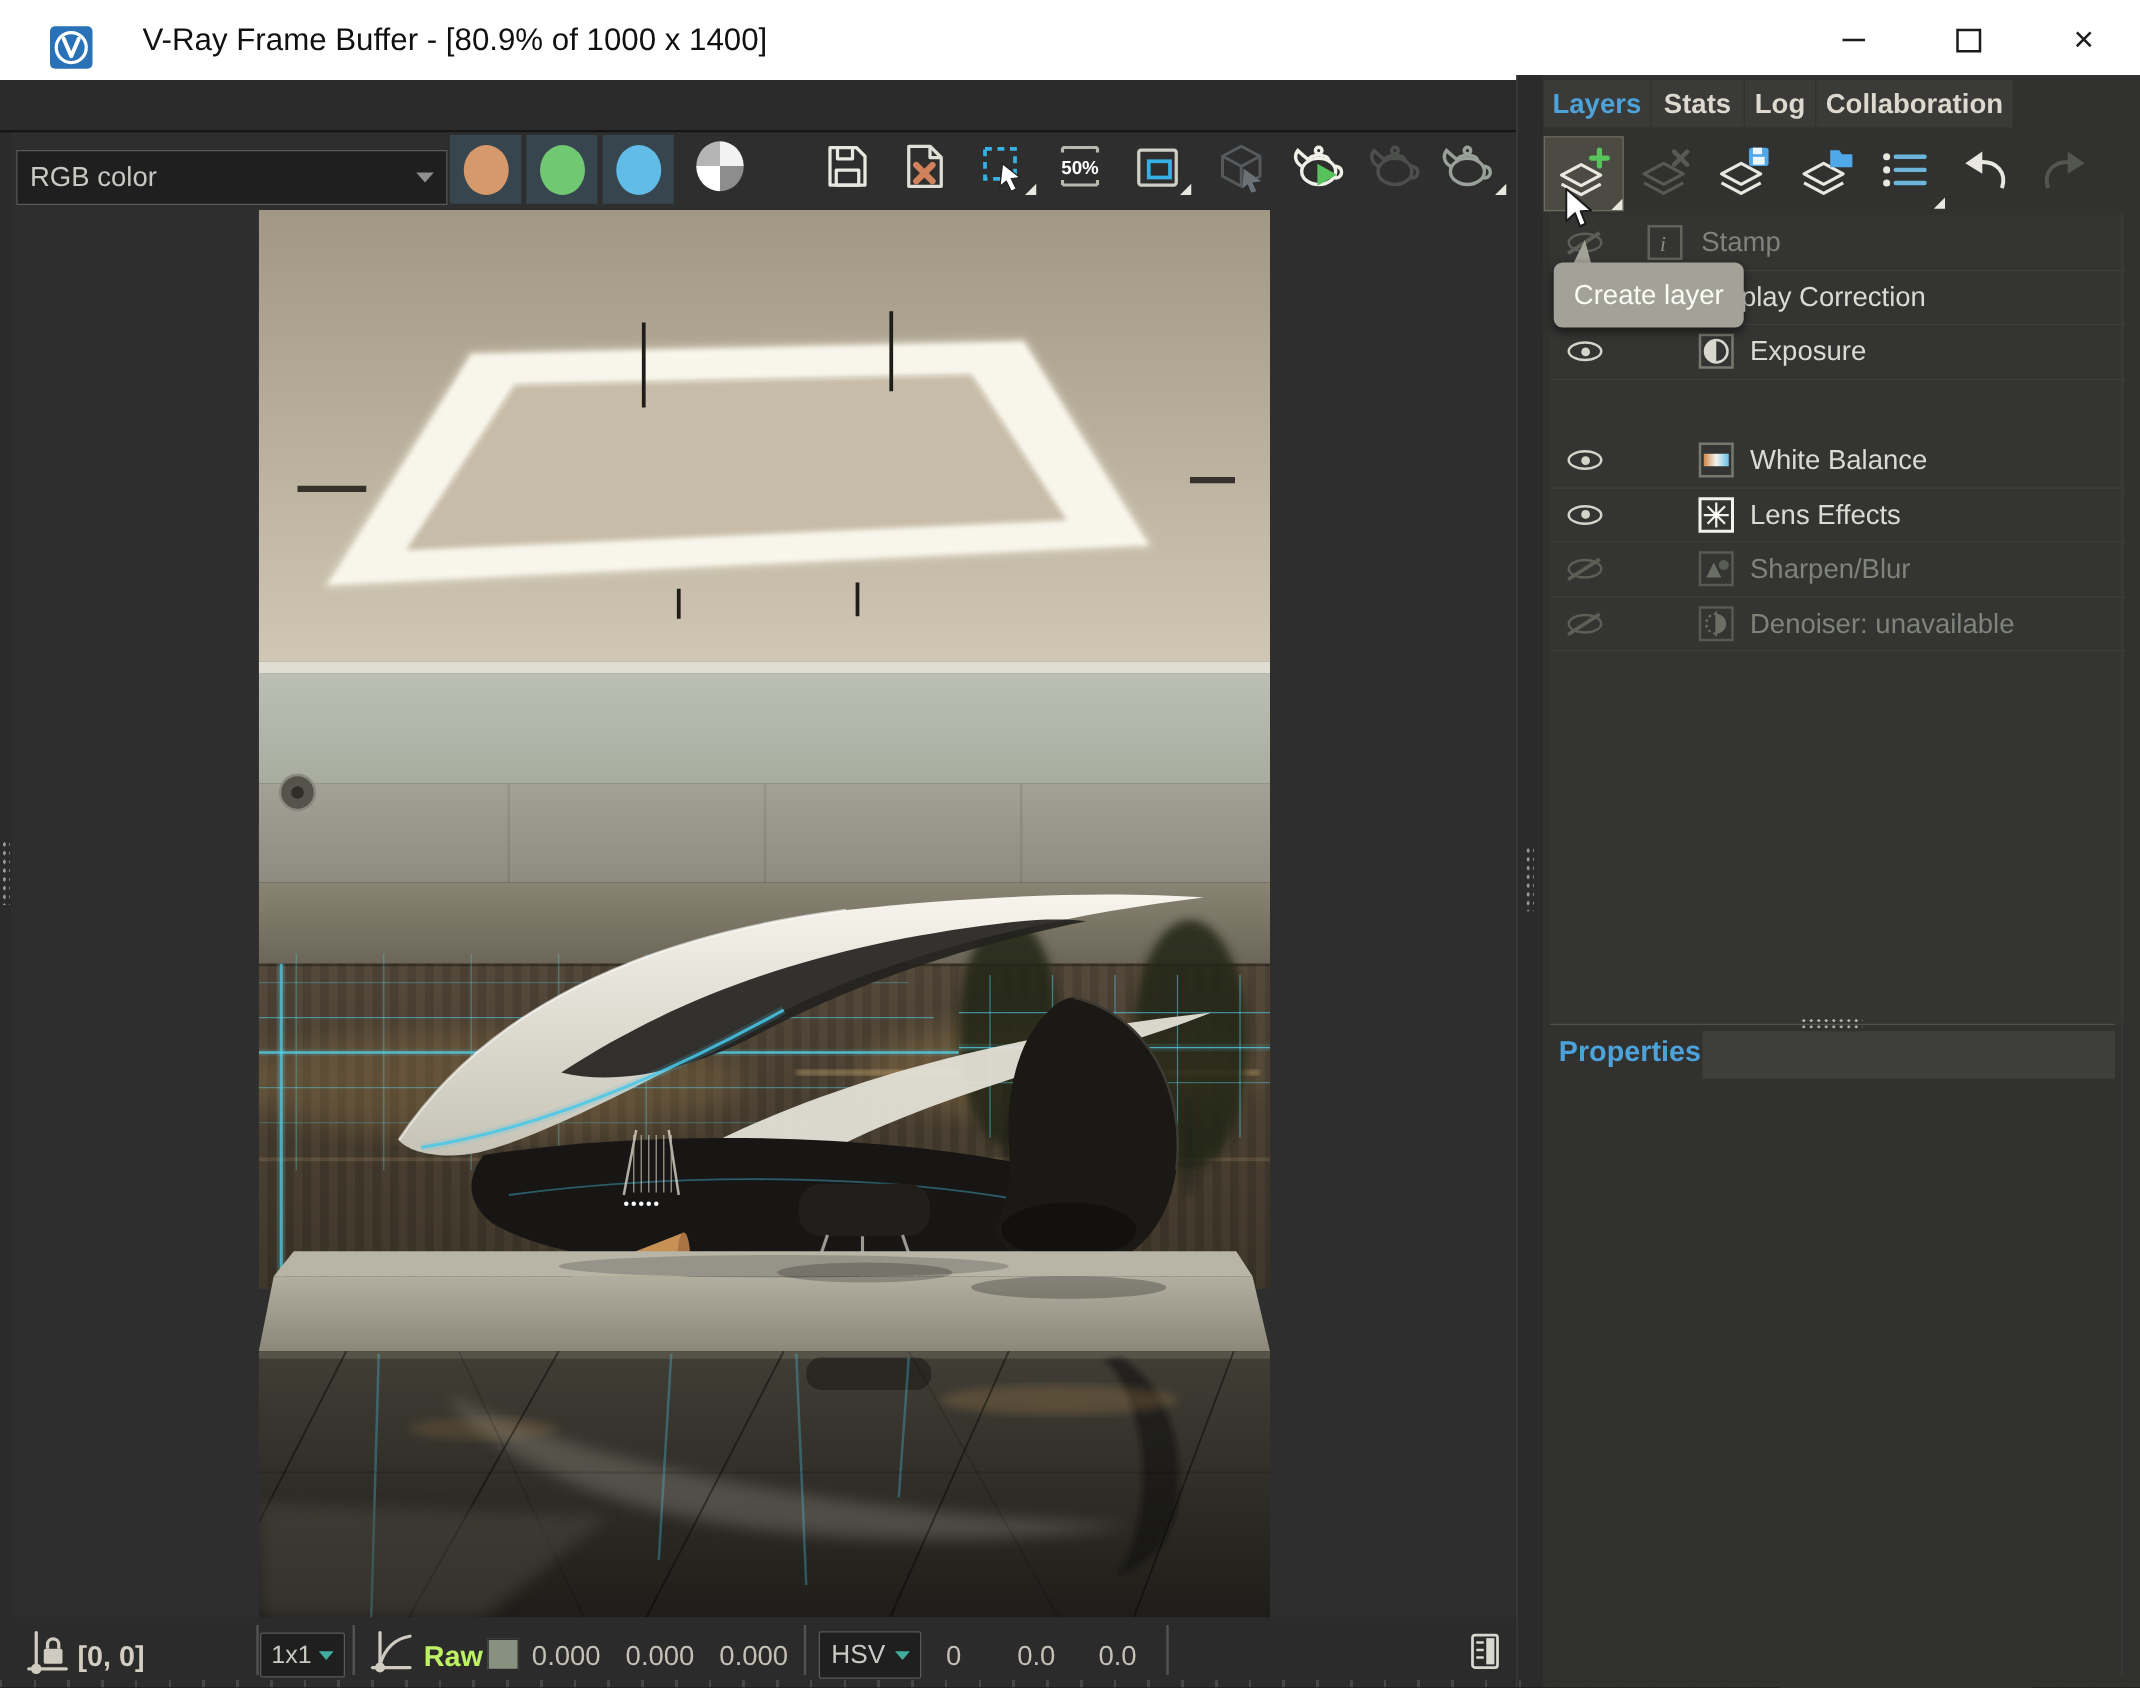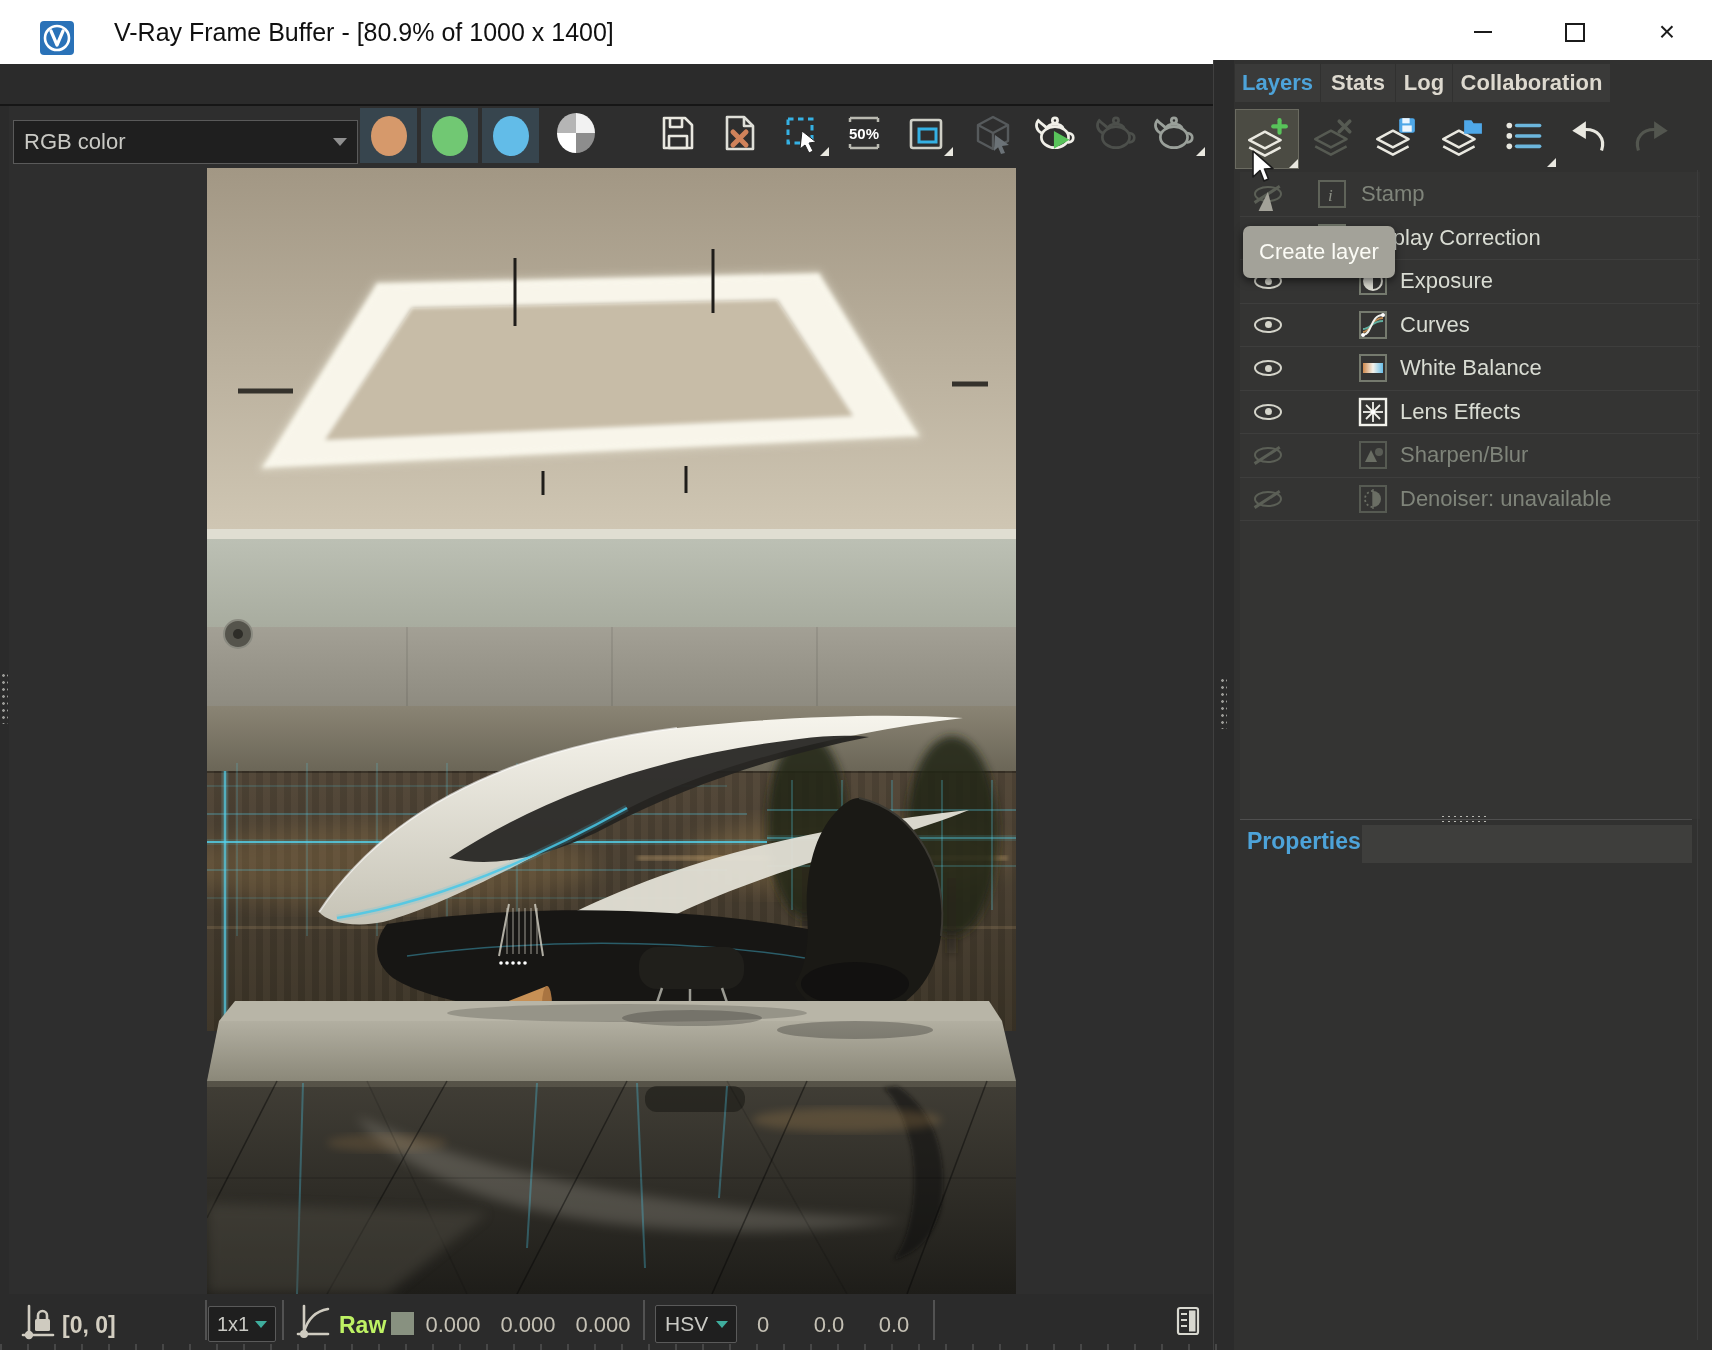--- a/index.html
+++ b/index.html
@@ -50,21 +50,21 @@
   .lname{position:absolute;top:0;height:43.5px;line-height:43.5px;font-size:22px;color:#d9dcd3;}
   .lrow.dis .lname{color:#7f847a;}
   .licon{position:absolute;top:7px;width:30px;height:30px;}
   .eye{position:absolute;left:14px;top:14px;width:28px;height:16px;border:2.5px solid #d4d4ca;border-radius:50%;box-sizing:border-box;}
   .eye::after{content:"";position:absolute;left:50%;top:50%;width:7px;height:7px;margin:-3.5px 0 0 -3.5px;border-radius:50%;background:#d4d4ca;}
   .eye.off{border-color:#5b5f56;}
   .eye.off::after{display:none;}
   .eye.off::before{content:"";position:absolute;left:-4px;top:5px;width:30px;height:2.5px;background:#5b5f56;transform:rotate(-33deg);}
   .tooltip{position:absolute;left:1243px;top:210px;width:152px;height:52px;background:#a3a299;border-radius:7px;
            box-shadow:0 3px 8px rgba(0,0,0,.55);display:flex;align-items:center;justify-content:center;
-           font-size:22px;color:#fbfbf5;z-index:30;margin-top:16px;}
+           font-size:22px;color:#fbfbf5;z-index:30;}
   .tooltip-wedge{position:absolute;left:1256px;top:192px;width:17px;height:19px;background:#a3a299;
            clip-path:polygon(15% 100%,100% 100%,70% 0);z-index:30;}
   .props-line{position:absolute;left:1240px;top:819px;width:452px;height:1px;background:#4f4f4f;}
   .props-box{position:absolute;left:1362px;top:825px;width:330px;height:38px;background:#3e3e3c;}
   .props-label{position:absolute;left:1247px;top:828px;font-size:23px;font-weight:bold;color:#4da3d9;}
   svg{display:block;}
 </style>
 </head>
 <body>
 <div id="app">
@@ -590,34 +590,20 @@
     <span class="eye"></span>
     <span class="licon" style="left:118px">
       <svg width="30" height="30" viewBox="0 0 30 30">
             <rect x="2" y="2" width="26" height="26" fill="none" stroke="#757a6e" stroke-width="2"></rect>
             <circle cx="15" cy="15" r="9" fill="none" stroke="#d8d8cf" stroke-width="2"></circle>
             <path d="M15,6 A9,9 0 0 0 15,24 Z" fill="#d8d8cf"></path>
           </svg>
     </span>
     <span class="lname" style="left:160px">Exposure</span>
   </div>
-  <div class="lrow" style="top:130.5px">
-    <span class="eye"></span>
-    <span class="licon" style="left:118px">
-      <svg width="30" height="30" viewBox="0 0 30 30">
-            <rect x="2" y="2" width="26" height="26" fill="none" stroke="#757a6e" stroke-width="2"></rect>
-            <path d="M5,22 C13,22 13,8 25,8" fill="none" stroke="#bd8a52" stroke-width="1.8"></path>
-            <path d="M5,19 C12,19 14,11 25,11" fill="none" stroke="#5fae9f" stroke-width="1.8"></path>
-            <path d="M5,25 C14,25 12,5 25,5" fill="none" stroke="#f2f2ec" stroke-width="2"></path>
-            <circle cx="5" cy="25" r="2" fill="#fff"></circle>
-            <circle cx="25" cy="5" r="2" fill="#fff"></circle>
-          </svg>
-    </span>
-    <span class="lname" style="left:160px">Curves</span>
-  </div>
   <div class="lrow" style="top:174px">
     <span class="eye"></span>
     <span class="licon" style="left:118px">
       <svg width="30" height="30" viewBox="0 0 30 30">
             <rect x="2" y="2" width="26" height="26" fill="none" stroke="#757a6e" stroke-width="2"></rect>
             <rect x="5" y="10" width="20" height="10" fill="url(#wbg2)"></rect>
             <defs>
               <linearGradient id="wbg2" x1="0" y1="0" x2="1" y2="0">
                 <stop offset="0" stop-color="#d08a4e"></stop>
                 <stop offset="0.5" stop-color="#f5f2ea"></stop>

